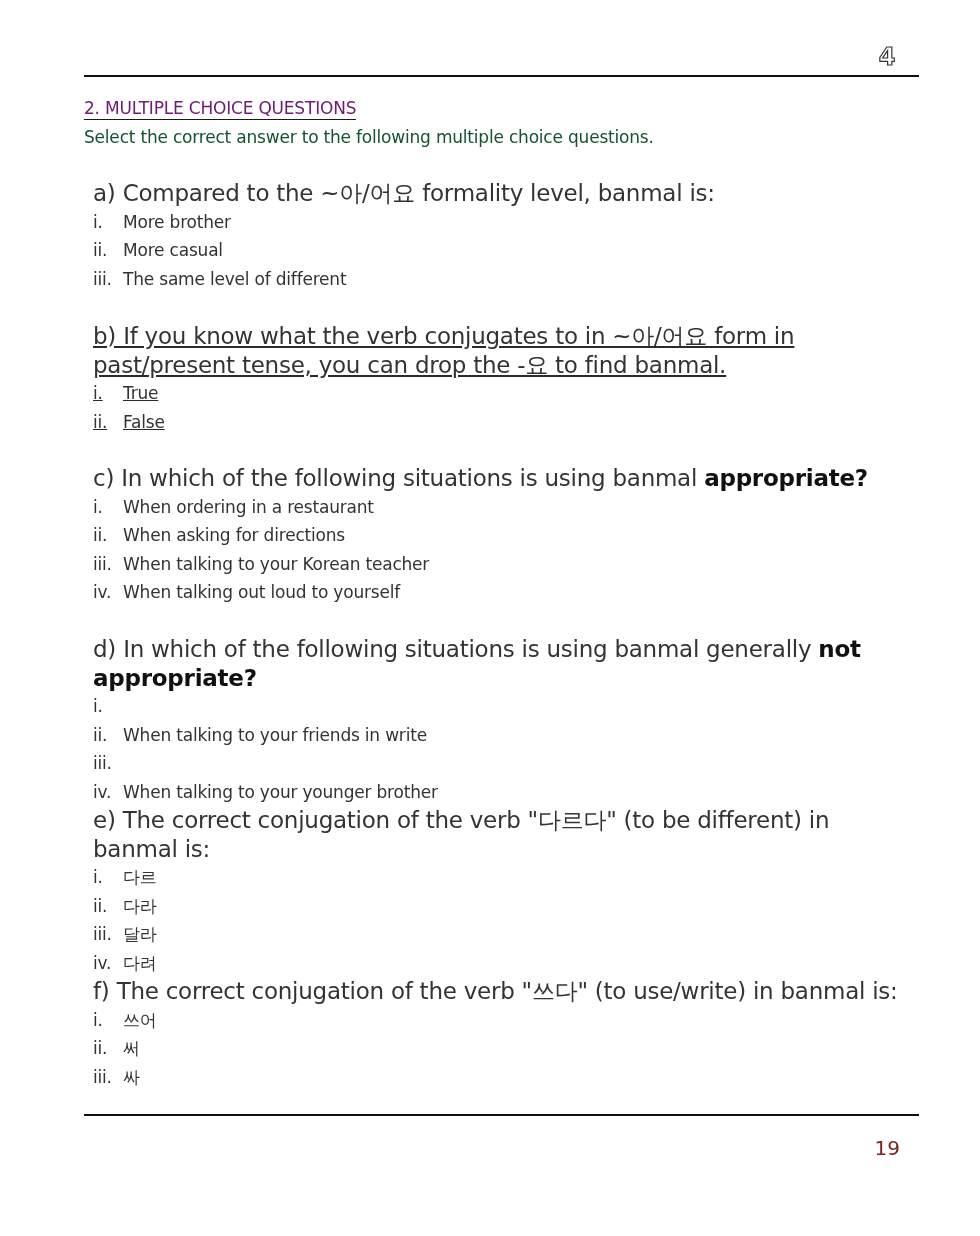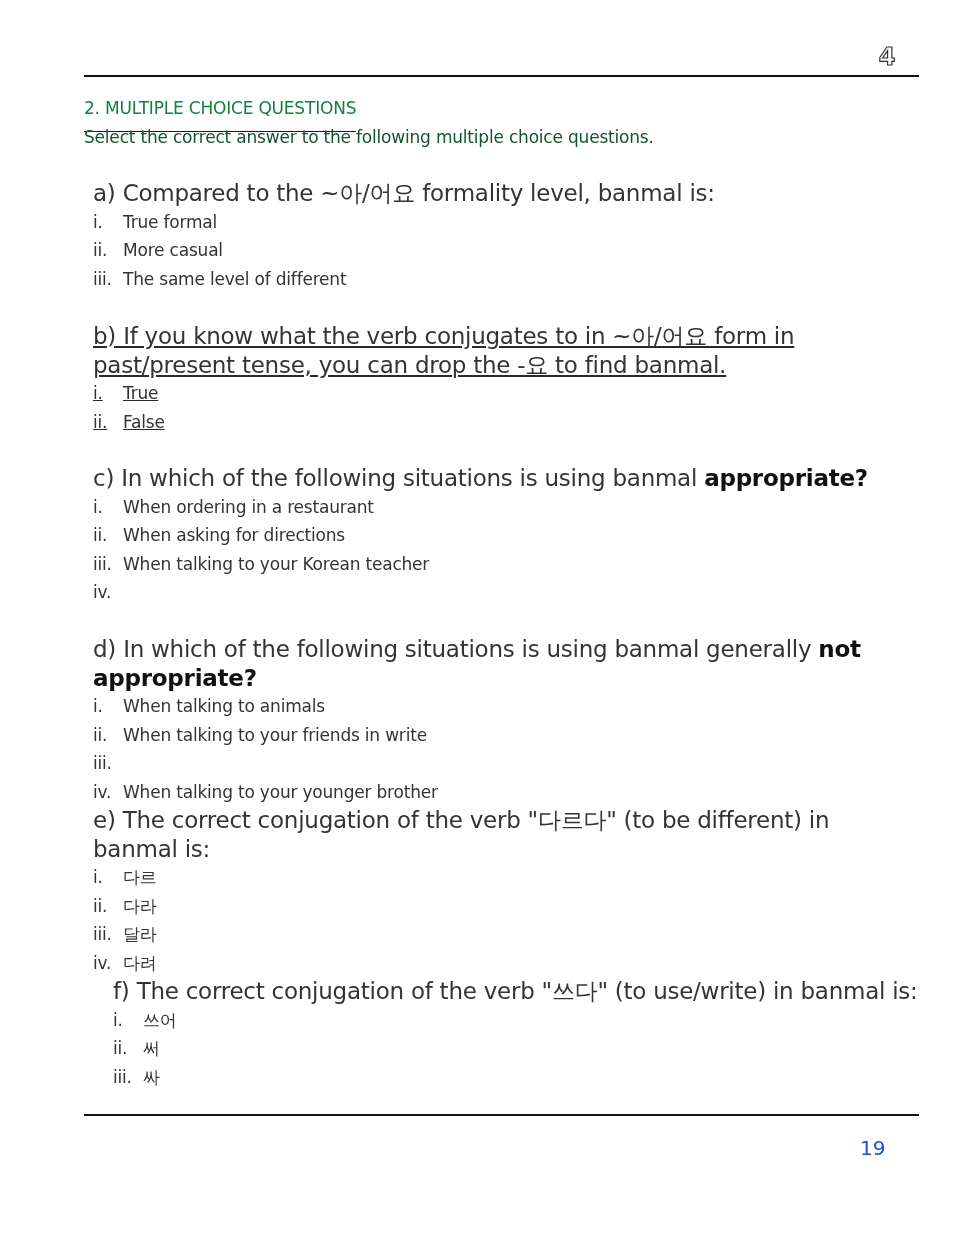--- a/index.html
+++ b/index.html
@@ -4,45 +4,45 @@
   <style>
     html, body { margin: 0; padding: 0; background: #ffffff; }
     body { width: 980px; height: 1236px; position: relative; overflow: hidden;
            font-family: "DejaVu Sans", "Liberation Sans", sans-serif; color: #2a2a2a; }
     .chapter-num { position: absolute; left: 872px; top: 42px; width: 30px; text-align: center;
                    font-size: 24px; font-weight: bold; color: #ffffff;
                    -webkit-text-stroke: 1.2px #333333; line-height: 30px; }
     .rule { position: absolute; left: 84px; width: 835px; height: 2px; background: #111111; }
     .rule.top { top: 75px; }
     .rule.bottom { top: 1114px; }
-    .section-title { position: absolute; left: 84px; top: 97px; font-size: 17px; color: #15803d;
-                     border-bottom: 1.5px solid #1a1a1a; line-height: 22px; padding-bottom: 12px; letter-spacing: -0.2px; }
+    .section-title { position: absolute; left: 84px; top: 97px; font-size: 17px; color: #701a75;
+                     border-bottom: 1.5px solid #1a1a1a; line-height: 22px; padding-bottom: 0px; letter-spacing: -0.2px; }
     .instruction { position: absolute; left: 84px; top: 125px; font-size: 17px; line-height: 24px; color: #14532d; letter-spacing: -0.2px; }
     .question { position: absolute; left: 93px; width: 820px; }
     .q-text { font-size: 23px; line-height: 28.5px; color: #333; letter-spacing: -0.25px; margin: 0; }
     .q-text b { font-weight: bold; color: #111; }
     .opt { display: flex; font-size: 17px; line-height: 28.5px; color: #333; letter-spacing: -0.2px; }
     .opt .num { width: 30px; flex: none; }
-    .page-number { position: absolute; left: 860px; top: 1136px; width: 40px; 
-                   font-size: 20px; color: #1d4ed8; }
+    .page-number { position: absolute; left: 860px; top: 1136px; width: 40px; text-align: right;
+                   font-size: 20px; color: #7f1d1d; }
   </style>
 </head>
 <body>
 
 <div class="chapter-num">4</div>
 <div class="rule top"></div>
 
 <div class="section-title">2. MULTIPLE CHOICE QUESTIONS</div>
 <div class="instruction">Select the correct answer to the following multiple choice questions.</div>
 
 <div class="question" style="top:179px;">
   <p class="q-text"><span>a) Compared to the ~아/어요 formality level, banmal is:</span><b></b></p>
   <div class="opt">
       <span class="num">i.</span>
-      <span>True formal</span>
+      <span>More brother</span>
     </div>
   <div class="opt">
       <span class="num">ii.</span>
       <span>More casual</span>
     </div>
   <div class="opt">
       <span class="num">iii.</span>
       <span>The same level of different</span>
     </div>
 </div>
@@ -68,28 +68,28 @@
   <div class="opt">
       <span class="num">ii.</span>
       <span>When asking for directions</span>
     </div>
   <div class="opt">
       <span class="num">iii.</span>
       <span>When talking to your Korean teacher</span>
     </div>
   <div class="opt">
       <span class="num">iv.</span>
+      <span>When talking out loud to yourself</span>
     </div>
 </div>
 
 <div class="question" style="top:635px;">
   <p class="q-text"><span>d) In which of the following situations is using banmal generally </span><b>not appropriate?</b></p>
   <div class="opt">
       <span class="num">i.</span>
-      <span>When talking to animals</span>
     </div>
   <div class="opt">
       <span class="num">ii.</span>
       <span>When talking to your friends in write</span>
     </div>
   <div class="opt">
       <span class="num">iii.</span>
     </div>
   <div class="opt">
       <span class="num">iv.</span>
@@ -110,21 +110,21 @@
   <div class="opt">
       <span class="num">iii.</span>
       <span>달라</span>
     </div>
   <div class="opt">
       <span class="num">iv.</span>
       <span>다려</span>
     </div>
 </div>
 
-<div class="question" style="top:977px;margin-left:20px;">
+<div class="question" style="top:977px;">
   <p class="q-text"><span>f) The correct conjugation of the verb "쓰다" (to use/write)  in banmal is:</span><b></b></p>
   <div class="opt">
       <span class="num">i.</span>
       <span>쓰어</span>
     </div>
   <div class="opt">
       <span class="num">ii.</span>
       <span>써</span>
     </div>
   <div class="opt">

